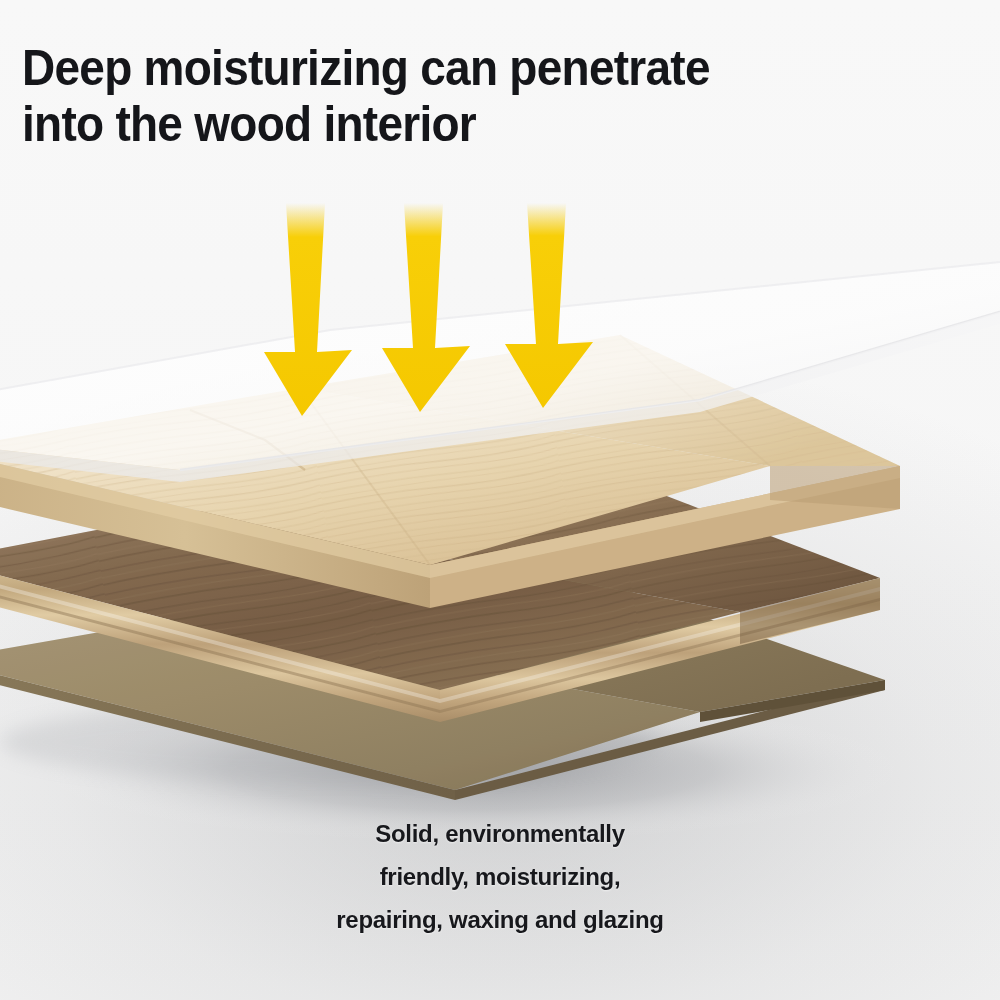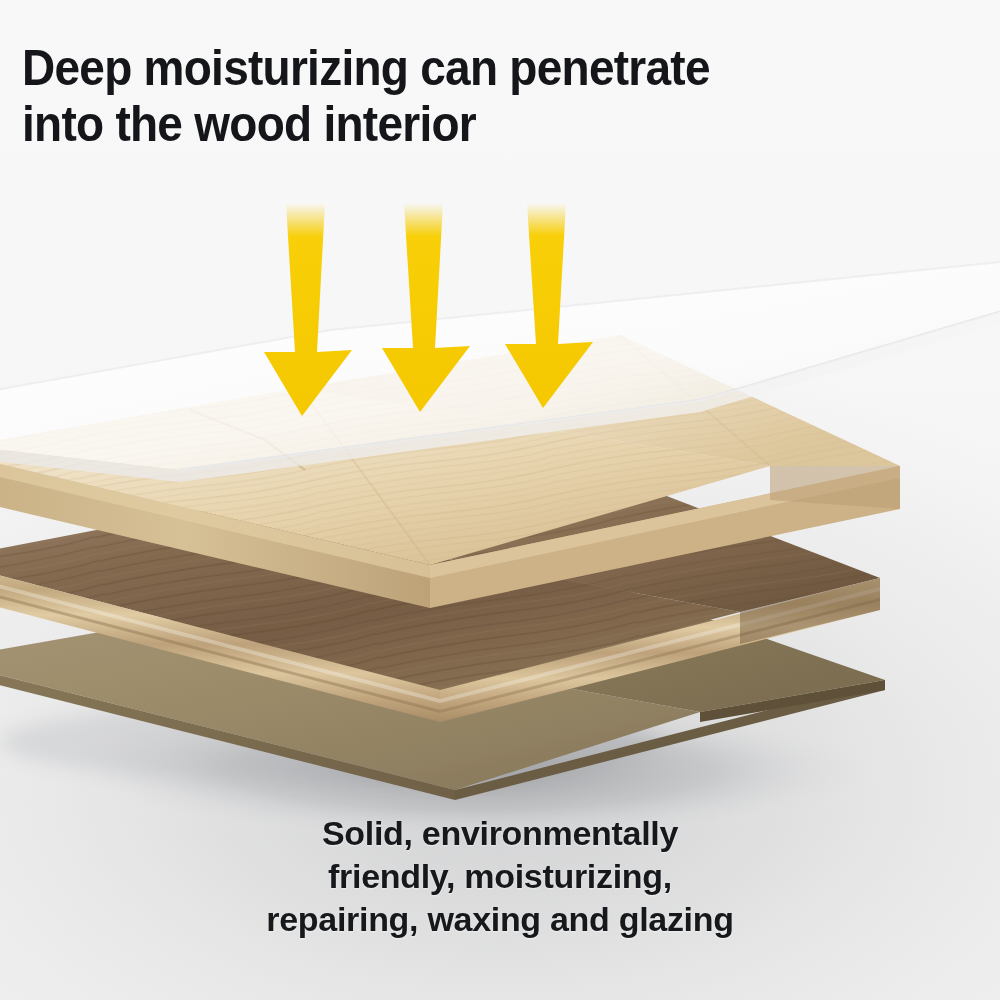--- a/index.html
+++ b/index.html
@@ -34,21 +34,21 @@
     position:absolute;left:596px;top:243px;width:400px;
     font-size:30px;line-height:39px;font-weight:600;
     color:#1d1e22;letter-spacing:-.2px;
     white-space:pre-line;
   }
 
   
   .caption-bottom{
     position:absolute;left:150px;top:812px;width:700px;
     text-align:center;
-    font-size:34px;line-height:43px;font-weight:600;
+    font-size:24px;line-height:43px;font-weight:600;
     color:#17181c;letter-spacing:-.3px;
     white-space:pre-line;
     text-shadow:0 1px 2px rgba(255,255,255,.55);
   }
 
   
   #art{position:absolute;left:0;top:0;width:1000px;height:1000px;}
 </style>
 </head>
 <body>

